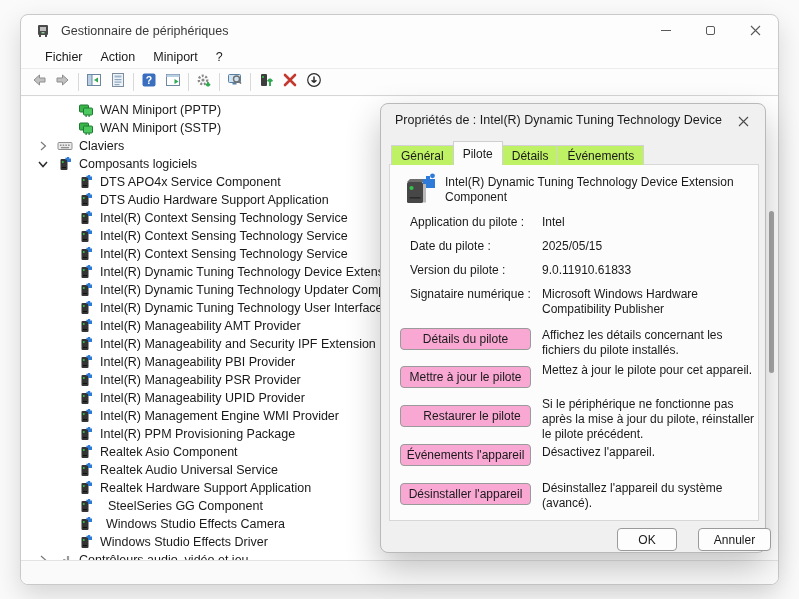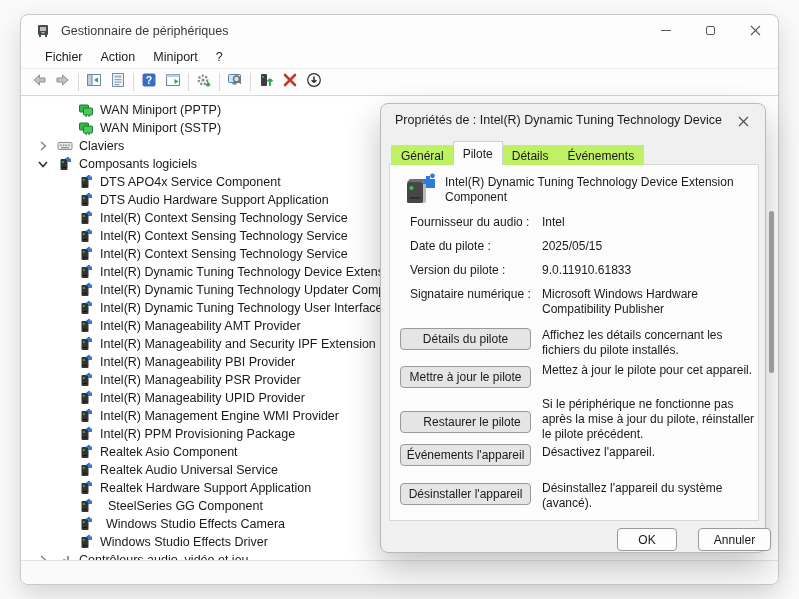--- a/index.html
+++ b/index.html
@@ -55,21 +55,21 @@
     border:1px solid #d2d2d2; border-bottom:none; background:#bef264; margin-right:-1px; }
   .tab.active { background:#fcfcfc; height:24px; padding-top:5px; border-color:#cfcfcf; }
   .pane { position:absolute; left:8px; top:60px; width:370px; height:357px;
     background:#fcfcfc; border:1px solid #d7d7d7; z-index:1; }
   .dev-icon { position:absolute; left:12px; top:8px; width:36px; height:34px; }
   .dev-name { position:absolute; left:55px; top:10px; width:305px; font-size:12px;
     line-height:15px; color:#1a1a1a; }
   .f-label { position:absolute; left:20px; font-size:12px; color:#1a1a1a; }
   .f-value { position:absolute; left:152px; width:214px; font-size:12px; line-height:15px; color:#1a1a1a; }
   .a-btn { position:absolute; left:10px; width:131px; height:22px; font-size:12px;
-    font-family:"Liberation Sans",sans-serif; color:#1a1a1a; background:#e5e5e5;
+    font-family:"Liberation Sans",sans-serif; color:#1a1a1a; background:#f9a8d4;
     border:1px solid #9a9a9a; border-radius:4px; }
   .a-desc { position:absolute; left:152px; width:216px; font-size:12px; line-height:15px; color:#1a1a1a; }
   .btn { position:absolute; top:424px; height:23px; font-size:12px;
     font-family:"Liberation Sans",sans-serif; color:#1a1a1a; background:#fdfdfd;
     border:1px solid #9a9a9a; border-radius:4px; }
   .btn.ok { left:236px; width:60px; }
   .btn.cancel { left:317px; width:73px; }
 </style>
 </head>
 <body>
@@ -516,33 +516,33 @@
           <rect x="5" y="9" width="16" height="21" rx="1.5" fill="#474747"></rect>
           <rect x="21" y="10.5" width="3" height="19" fill="#b9b9b9"></rect>
           <path d="M5 9l3-3h13l3 3z" fill="#6e6e6e"></path>
           <circle cx="9.5" cy="15" r="2.1" fill="#35c24a"></circle>
           <rect x="7.5" y="24" width="11" height="1.6" fill="#2b2b2b"></rect>
           <path d="M24 3h4v3h5v9h-9v-4h-3v-5h3z" fill="#2f7bd9"></path>
           <circle cx="30.5" cy="2.8" r="2.4" fill="#2f7bd9"></circle>
         </svg>
       </div>
       <div class="dev-name">Intel(R) Dynamic Tuning Technology Device Extension Component</div>
-    <div class="f-label" style="top: 50px;">Fournisseur du audio :</div>
+    <div class="f-label" style="top: 50px;">Application du pilote :</div>
         <div class="f-value" style="top: 50px;">Intel</div>
         <div class="f-label" style="top: 74px;">Date du pilote :</div>
         <div class="f-value" style="top: 74px;">2025/05/15</div>
         <div class="f-label" style="top: 98px;">Version du pilote :</div>
         <div class="f-value" style="top: 98px;">9.0.11910.61833</div>
         <div class="f-label" style="top: 122px;">Signataire numérique :</div>
         <div class="f-value" style="top: 122px;">Microsoft Windows Hardware Compatibility Publisher</div>
         <button class="a-btn" style="top: 163px;">Détails du pilote</button>
         <div class="a-desc" style="top: 163px;">Affichez les détails concernant les fichiers du pilote installés.</div>
         <button class="a-btn" style="top: 201px;">Mettre à jour le pilote</button>
         <div class="a-desc" style="top: 198px;">Mettez à jour le pilote pour cet appareil.</div>
-        <button class="a-btn" style="top: 246px; padding-left: 13px;">Restaurer le pilote</button>
+        <button class="a-btn" style="top: 240px; padding-left: 13px;">Restaurer le pilote</button>
         <div class="a-desc" style="top: 232px;">Si le périphérique ne fonctionne pas après la mise à jour du pilote, réinstaller le pilote précédent.</div>
         <button class="a-btn" style="top: 279px;">Événements l'appareil</button>
         <div class="a-desc" style="top: 280px;">Désactivez l'appareil.</div>
         <button class="a-btn" style="top: 318px;">Désinstaller l'appareil</button>
         <div class="a-desc" style="top: 316px;">Désinstallez l'appareil du système (avancé).</div>
       </div>
     <button class="btn ok">OK</button>
     <button class="btn cancel">Annuler</button>
   </div>
 

